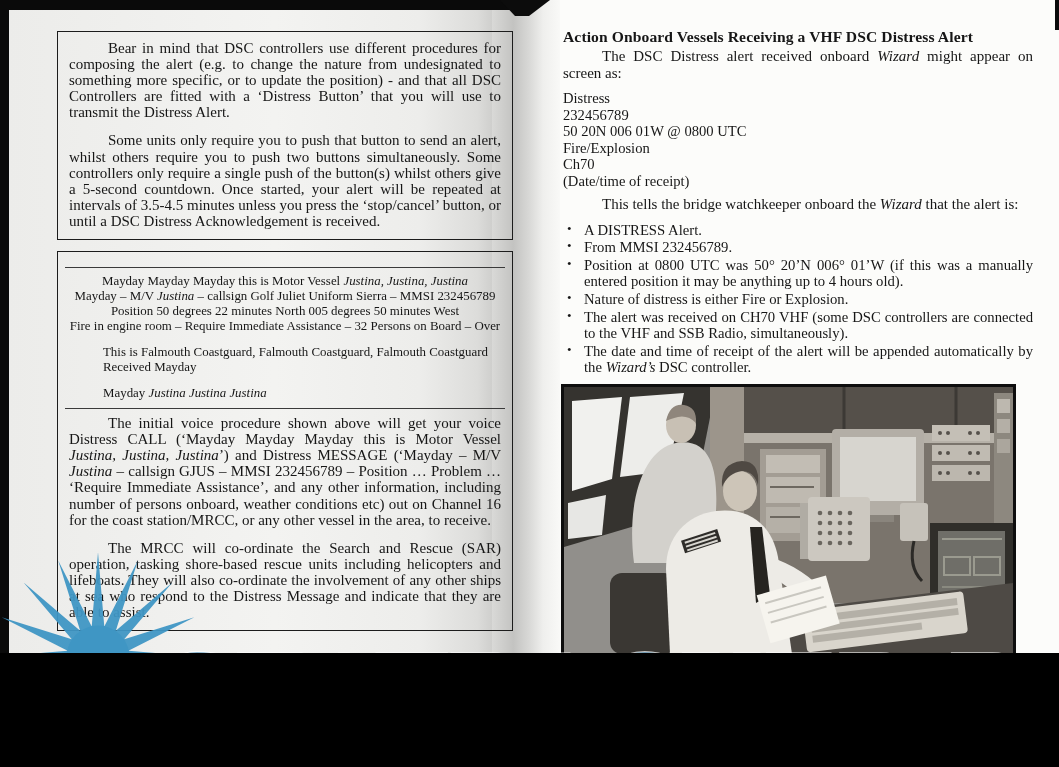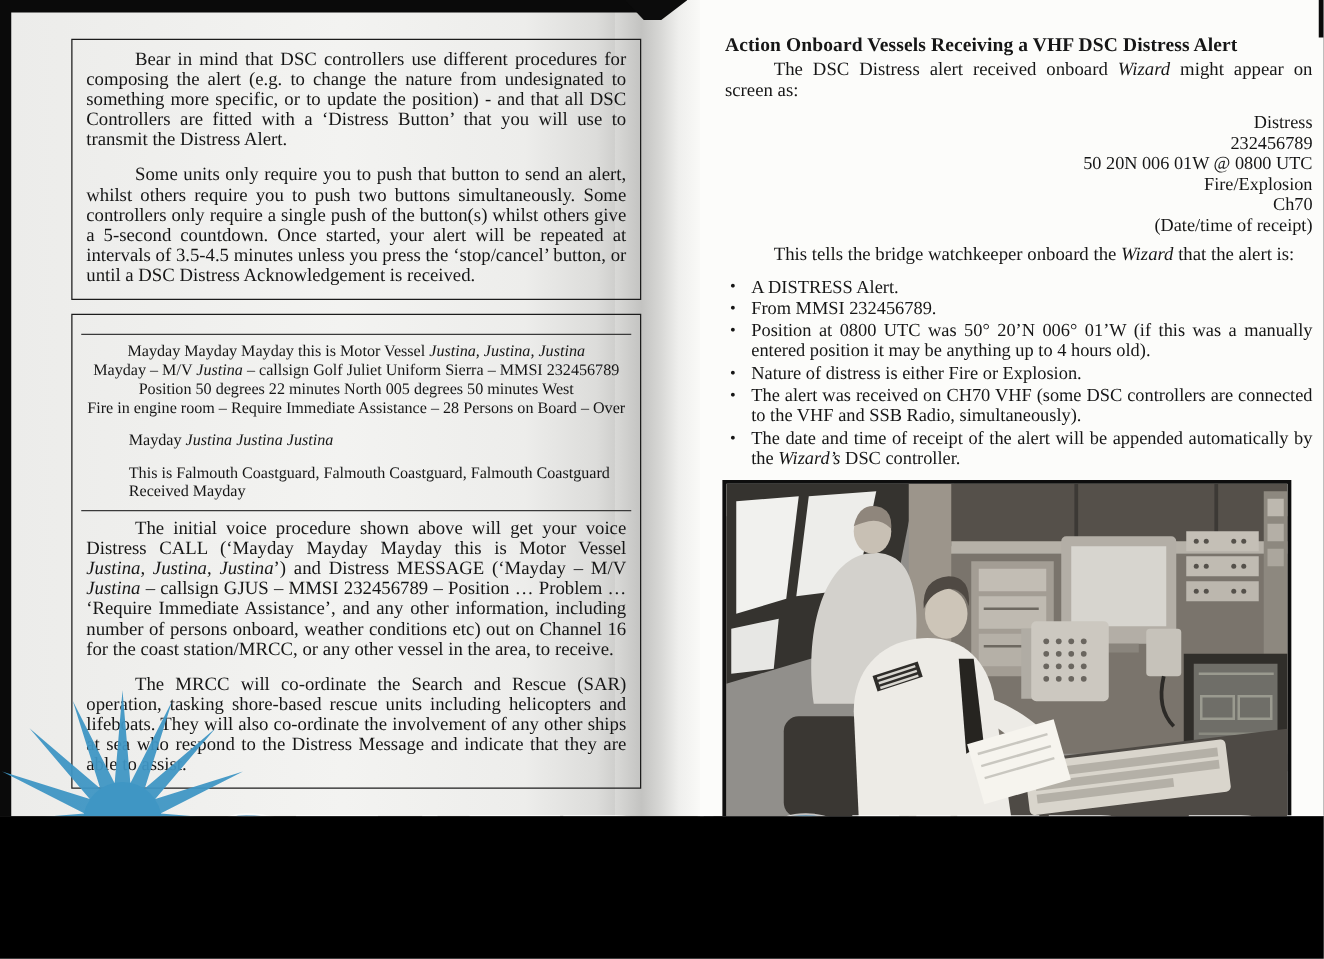--- a/index.html
+++ b/index.html
@@ -25,24 +25,24 @@
   .boxtitle{font-size:15.5px;font-weight:bold;letter-spacing:.2px;margin:0 0 2px 0;}
   .rule{border:none;border-top:1.5px solid #3a3a3a;margin:7px -4px 6px -4px;}
   .transcript{font-size:12.9px;line-height:15px;margin:2px 0 2px 0;}
   .t-center{text-align:center;}
   .t-left{margin-left:34px;margin-top:11px;text-align:left;}
   .it{font-style:italic;}
   .footer-left{position:absolute;left:62px;top:738px;font-family:"Liberation Sans",sans-serif;font-size:13.5px;color:#2c2c2c;display:flex;letter-spacing:.4px;}
   .footer-right{position:absolute;left:700px;top:740px;width:332px;text-align:right;font-family:"Liberation Sans",sans-serif;font-size:13.5px;color:#2c2c2c;letter-spacing:.4px;}
 
   
-  .page-right{position:absolute;left:580px;top:28px;width:470px;}
+  .page-right{position:absolute;left:563px;top:28px;width:470px;}
   .rheading{font-size:15.6px;font-weight:bold;margin:0;letter-spacing:.1px;}
   .rpara{font-size:15px;line-height:17px;text-align:justify;margin:2px 0 0 0;}
-  .alert-block{margin:8px 0 6px 0;font-size:14.6px;line-height:16.6px;text-align:right;}
+  .alert-block{margin:8px 0 6px 0;font-size:14.6px;line-height:16.6px;text-align:left;}
   .bullets{list-style:none;margin:9px 0 0 0;padding:0;font-size:14.7px;line-height:16.6px;}
   .bullets li{position:relative;padding-left:21px;text-align:justify;margin-top:1px;}
   .bullets .mark{position:absolute;left:4px;top:-1px;font-size:13px;}
   .photo-frame{margin-top:8px;margin-left:-2px;width:449px;height:267px;border:3px solid #0e0e0e;background:#8f8d89;}
   .photo-frame svg{display:block;}
   .caption{margin:4px 10px 0 10px;text-align:center;font-size:11.8px;line-height:14.2px;color:#3f3f3d;}
 
   
   .wm-text{position:absolute;left:163px;top:633px;z-index:60;white-space:nowrap;font-family:"DejaVu Serif",serif;font-weight:bold;font-size:100px;letter-spacing:-3px;color:rgba(95,168,212,.8);-webkit-text-stroke:2px rgba(44,120,167,.55);text-shadow:2px 0 0 rgba(255,255,255,.7),-2px 0 0 rgba(255,255,255,.7),0 2px 0 rgba(255,255,255,.7),0 -2px 0 rgba(255,255,255,.7);}
   .wm-star{position:absolute;left:-13px;top:547px;z-index:61;}
@@ -67,23 +67,23 @@
       <p class="para ind">Bear in mind that DSC controllers use different procedures for composing the alert (e.g. to change the nature from undesignated to something more specific, or to update the position) - and that all DSC Controllers are fitted with a ‘Distress Button’ that you will use to transmit the Distress Alert.</p>
       <p class="para ind">Some units only require you to push that button to send an alert, whilst others require you to push two buttons simultaneously. Some controllers only require a single push of the button(s) whilst others give a 5-second countdown. Once started, your alert will be repeated at intervals of 3.5-4.5 minutes unless you press the ‘stop/cancel’ button, or until a DSC Distress Acknowledgement is received.</p>
     </div>
 
     <div class="tbox">
       <hr class="rule">
       <div class="transcript">
         <div class="t-center"><span>Mayday Mayday Mayday this is Motor Vessel </span><span class="it">Justina, Justina, Justina</span></div>
         <div class="t-center"><span>Mayday – M/V </span><span class="it">Justina</span><span> – callsign Golf Juliet Uniform Sierra – MMSI 232456789</span></div>
         <div class="t-center"><span>Position 50 degrees 22 minutes North 005 degrees 50 minutes West</span></div>
-        <div class="t-center"><span>Fire in engine room – Require Immediate Assistance – 28 Persons on Board – Over</span></div>
+        <div class="t-center"><span>Fire in engine room – Require Immediate Assistance – 32 Persons on Board – Over</span></div>
+        <div class="t-left"><span>This is Falmouth Coastguard, Falmouth Coastguard, Falmouth Coastguard Received Mayday</span></div>
         <div class="t-left"><span>Mayday </span><span class="it">Justina Justina Justina</span></div>
-        <div class="t-left"><span>This is Falmouth Coastguard, Falmouth Coastguard, Falmouth Coastguard Received Mayday</span></div>
       </div>
       <hr class="rule">
       <p class="para ind"><span>The initial voice procedure shown above will get your voice Distress CALL (‘Mayday Mayday Mayday this is Motor Vessel </span><span class="it">Justina, Justina, Justina</span><span>’) and Distress MESSAGE (‘Mayday – M/V </span><span class="it">Justina</span><span> – callsign GJUS – MMSI 232456789 – Position … Problem … ‘Require Immediate Assistance’, and any other information, including number of persons onboard, weather conditions etc) out on Channel 16 for the coast station/MRCC, or any other vessel in the area, to receive.</span></p>
       <p class="para ind">The MRCC will co-ordinate the Search and Rescue (SAR) operation, tasking shore-based rescue units including helicopters and lifeboats. They will also co-ordinate the involvement of any other ships at sea who respond to the Distress Message and indicate that they are able to assist.</p>
     </div>
   </div>
 
   <div class="footer-left">
     <span>76</span>
     <span>THE NAUTICAL INSTITUTE</span>

